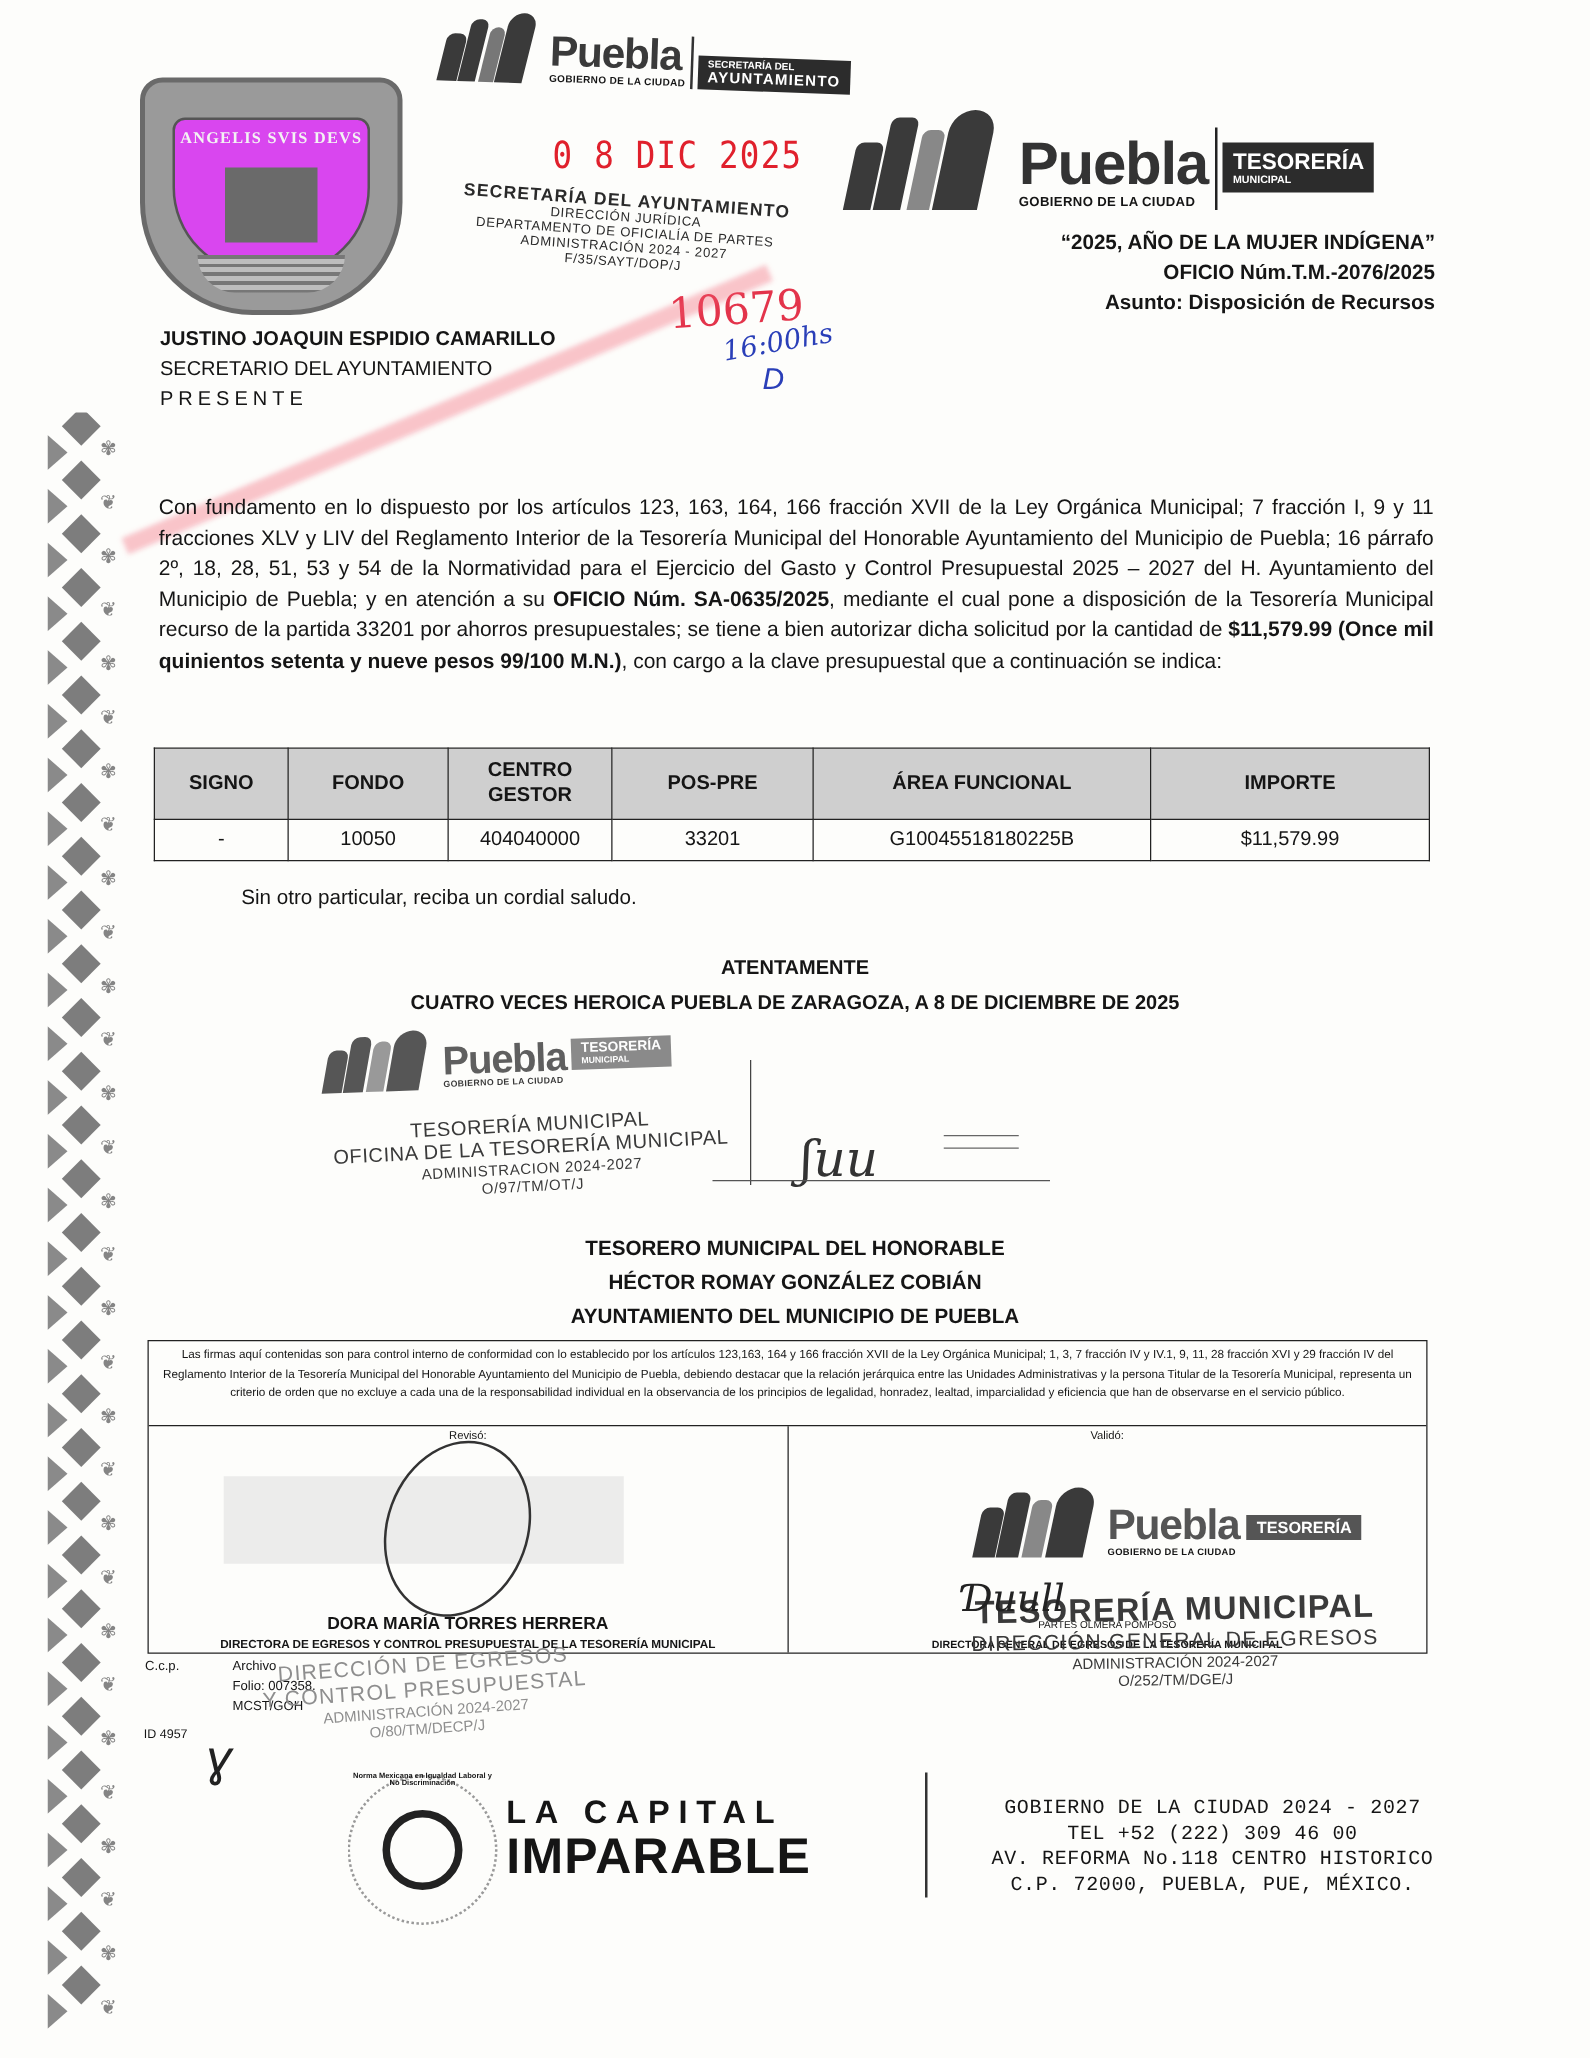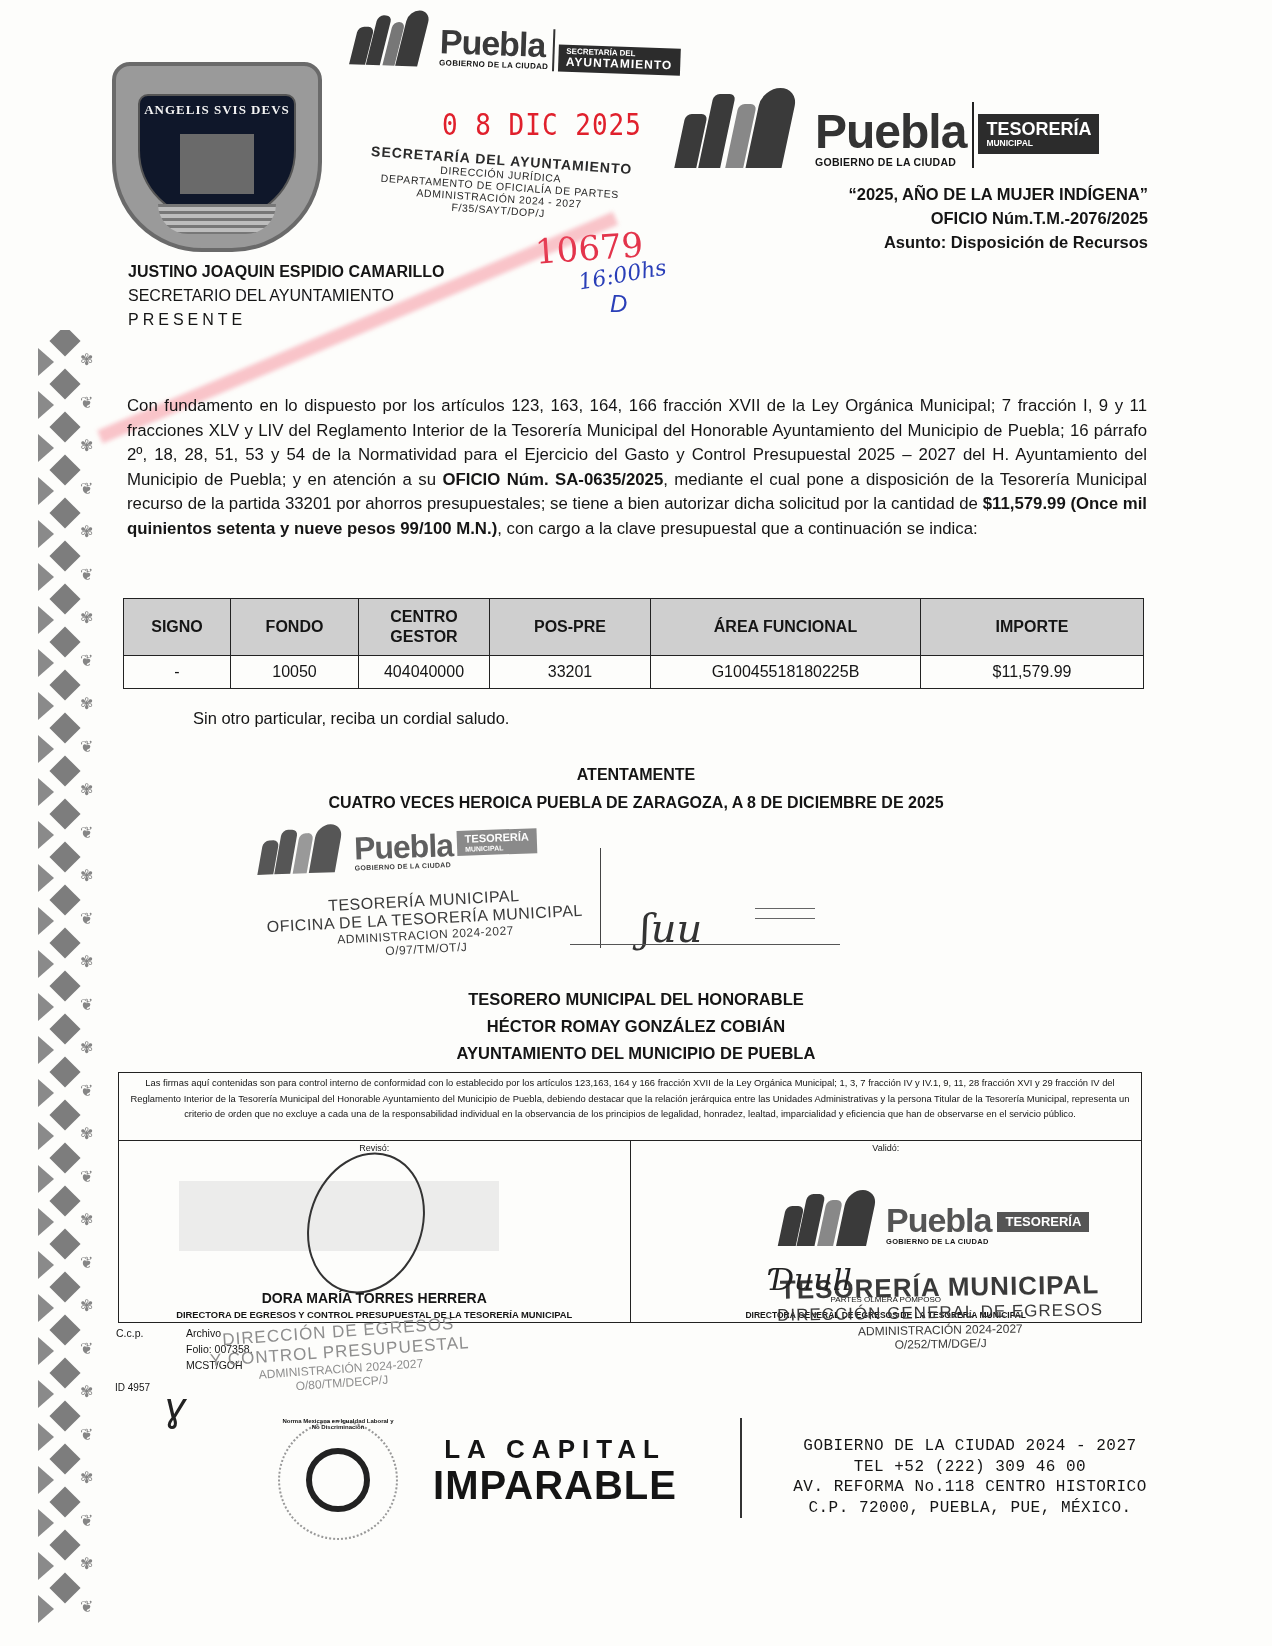--- a/index.html
+++ b/index.html
@@ -17,21 +17,21 @@
   
   .logo { display:flex; align-items:flex-end; }
   .logo-art { position:relative; }
   .logo-art span { position:absolute; bottom:0; background:#3a3a3a; border-radius:6px 6px 0 0; transform:skewX(-12deg); }
   .logo-word { font-weight:bold; line-height:1; letter-spacing:-1px; }
   .logo-sub { font-weight:bold; letter-spacing:0.3px; }
   .logo-tag { background:#2c2c2c; color:#fff; font-weight:bold; padding:3px 8px; line-height:1.05; }
 
   .seal { left:112px; top:62px; width:210px; height:190px; border-radius:18px 18px 90px 90px; background:#9a9a9a;
           border:4px solid #6a6a6a; box-sizing:border-box; }
-  .seal-inner { position:absolute; left:22px; top:28px; right:22px; bottom:28px; border-radius:10px 10px 70px 70px; background:#0f172a; border:2px solid #555; }
+  .seal-inner { position:absolute; left:22px; top:28px; right:22px; bottom:28px; border-radius:10px 10px 70px 70px; background:#d946ef; border:2px solid #555; }
   .seal-text { position:absolute; left:0; right:0; top:6px; text-align:center; font-family:"Liberation Serif", serif; font-size:13px; color:#f3f3f3; font-weight:bold; letter-spacing:1px; }
   .seal-building { position:absolute; left:40px; right:40px; top:38px; height:60px; background:#6a6a6a; }
   .seal-water { position:absolute; left:18px; right:18px; top:108px; height:30px; background:repeating-linear-gradient(180deg,#777 0 3px,#bdbdbd 3px 7px); border-radius:0 0 40px 40px; }
 
   .stamp-date { left:442px; top:110px; font-family:"DejaVu Sans Mono", monospace; color:#e0202c; font-size:26px; letter-spacing:1px; transform:scaleY(1.15); }
   .stamp-sec { left:360px; top:152px; width:280px; transform:rotate(4deg); text-align:center; color:#2a2a2a; }
   .stamp-sec .t1 { font-size:14px; font-weight:bold; letter-spacing:1px; }
   .stamp-sec .t2 { font-size:10.5px; letter-spacing:0.6px; line-height:12px; }
 
   .hand-1 { left:535px; top:228px; color:#e3344b; font-size:34px; font-family:"DejaVu Serif", serif; transform:rotate(-4deg); }
@@ -84,21 +84,21 @@
   .dge-stamp { left:760px; top:1272px; width:360px; text-align:center; transform:rotate(-1deg); }
   .dge-stamp .a { font-size:26px; font-weight:bold; letter-spacing:1px; color:#3a3a3a; }
   .dge-stamp .b2 { font-size:17px; letter-spacing:1px; color:#3a3a3a; }
   .dge-stamp .c { font-size:12px; color:#3a3a3a; }
 
   .badge-seal { left:278px; top:1420px; width:120px; height:120px; border-radius:50%; }
   .badge-seal .ring { position:absolute; inset:0; border-radius:50%; border:2px dotted #999; }
   .badge-seal .core { position:absolute; left:28px; top:28px; width:64px; height:64px; border-radius:50%; border:6px solid #222; box-sizing:border-box; }
   .badge-seal .txt { position:absolute; left:0; right:0; top:4px; font-size:8px; text-align:center; font-weight:bold; }
 
-  .capital { left:405px; top:1434px; width:300px; text-align:center; }
+  .capital { left:405px; top:1434px; width:300px; text-align:left; }
   .capital .l1 { font-weight:bold; font-size:26px; letter-spacing:7px; }
   .capital .l2 { font-weight:bold; font-size:40px; letter-spacing:1px; line-height:40px; }
   .footer-div { left:740px; top:1418px; width:1.5px; height:100px; background:#333; }
   .footer-addr { left:760px; top:1436px; width:420px; text-align:center; font-family:"Liberation Mono", monospace; font-size:16px; line-height:20.5px; letter-spacing:0.5px; }
 </style>
 </head>
 <body>
 
 <div class="abs side-border" id="sideBorder">
     <div class="motif" style="top: 0px;">

